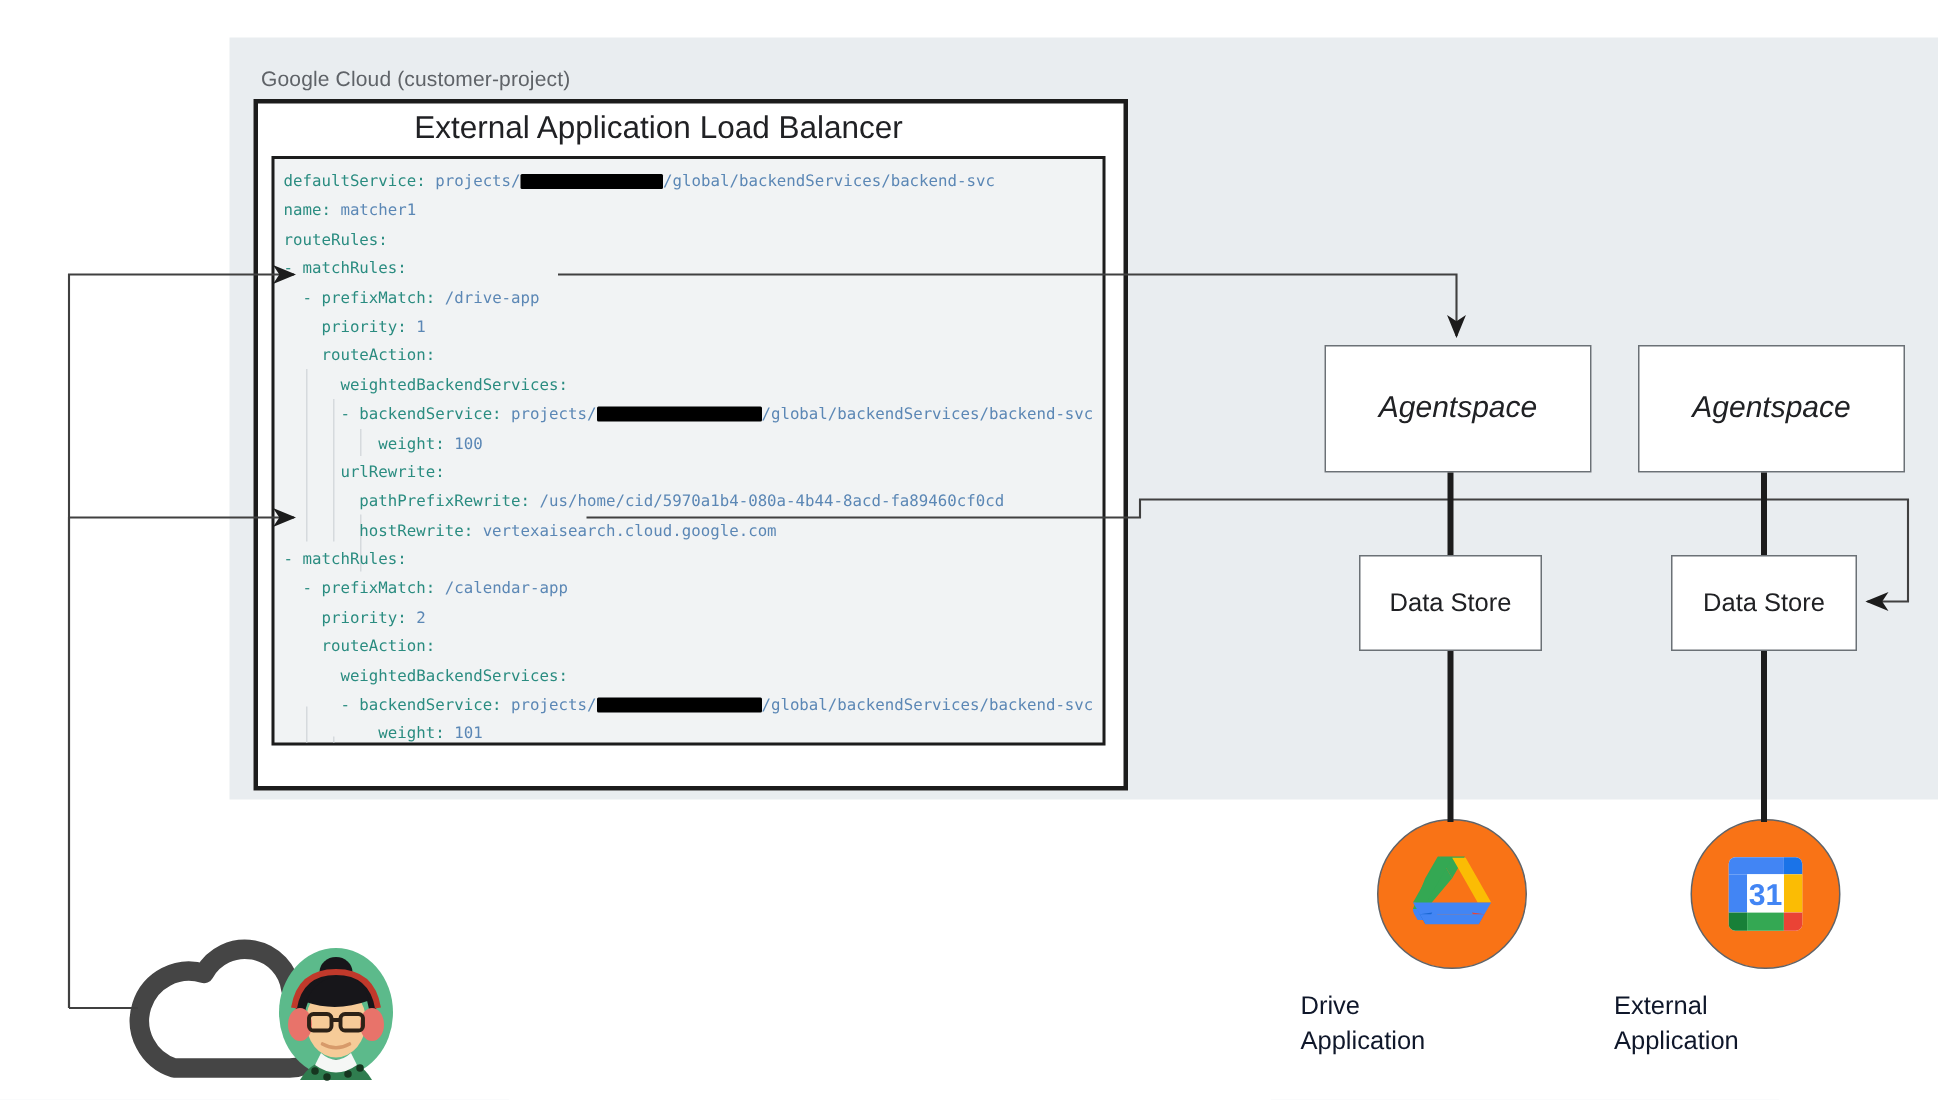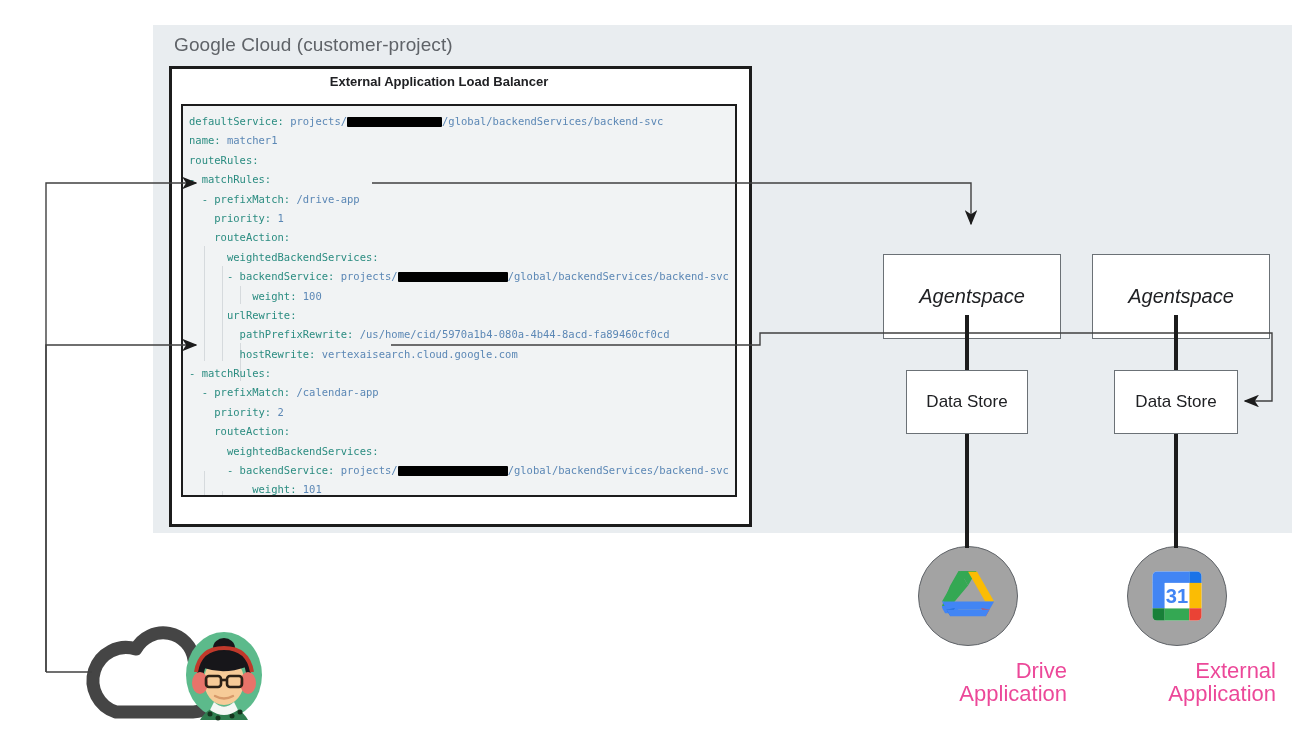--- a/index.html
+++ b/index.html
@@ -9,32 +9,32 @@
     color:#202124;
   }
   #stage{position:absolute;left:0;top:0;width:1292px;height:733px;}
 
   
   .gcp-panel{
     position:absolute;left:153px;top:25px;width:1139px;height:508px;
     background:#e9edf0;
   }
   .gcp-title{
-    position:absolute;left:174px;top:34px;
-    font-size:19px;color:#5f6368;letter-spacing:.1px;white-space:nowrap;
+    position:absolute;left:174px;top:44px;
+    font-size:14px;color:#5f6368;letter-spacing:.1px;white-space:nowrap;
   }
 
   
   .lb-box{
     position:absolute;left:169px;top:66px;width:583px;height:461px;
     background:#ffffff;border:3px solid #1c1c1c;box-sizing:border-box;
   }
   .lb-title{
     position:absolute;left:169px;top:74px;width:540px;
-    text-align:center;font-size:13px;color:#202124;white-space:nowrap;font-weight:bold;
+    text-align:center;font-size:21px;color:#202124;white-space:nowrap;
   }
 
   
   .code-box{
     position:absolute;left:181px;top:104px;width:556px;height:393px;
     background:#f1f3f4;border:2px solid #1c1c1c;box-sizing:border-box;
     overflow:hidden;
   }
   .code-inner{
     position:absolute;left:6px;top:6px;width:760px;
@@ -52,31 +52,31 @@
   .r2{width:110px;}
   
   .guide{position:absolute;width:1px;background:#d6dadd;}
 
   
   .node{
     position:absolute;background:#ffffff;border:1.6px solid #6b7176;
     box-sizing:border-box;display:flex;align-items:center;justify-content:center;
     font-size:19px;color:#202124;
   }
-  .node.agentspace{font-style:italic;font-size:20px;margin-top:24px;}
+  .node.agentspace{font-style:italic;font-size:20px;}
   .node.datastore{font-size:17px;align-items:center;}
 
   
   .appcircle{
     position:absolute;width:98px;height:98px;border-radius:50%;
-    background:#a3a3a3;border:1.4px solid #5f6368;
+    background:#f97316;border:1.4px solid #5f6368;
     display:flex;align-items:center;justify-content:center;
   }
   .applabel{
-    position:absolute;text-align:right;font-size:22px;color:#ec4899;
+    position:absolute;text-align:left;font-size:17px;color:#0f172a;
     line-height:23px;width:200px;
   }
 
   
   .urlblock{position:absolute;left:268px;top:622px;width:420px;text-align:center;}
   .urlblock div{font-size:18.5px;line-height:29px;color:#202124;white-space:nowrap;}
   .urlblock .sub{font-size:18px;}
 
   svg.wires{position:absolute;left:0;top:0;width:1292px;height:733px;overflow:visible;}
 </style>

